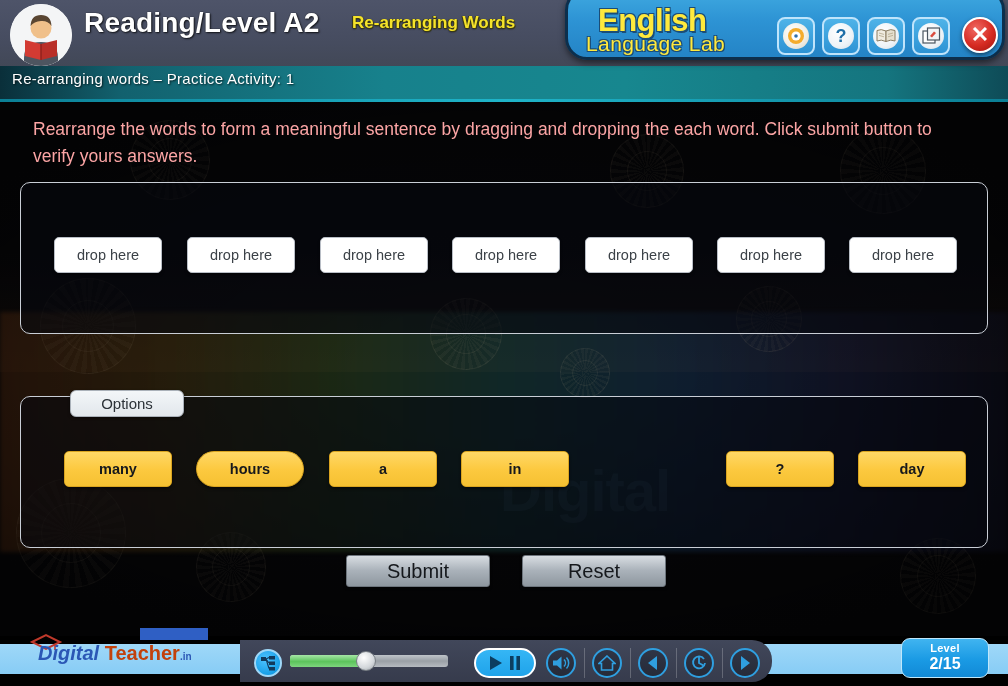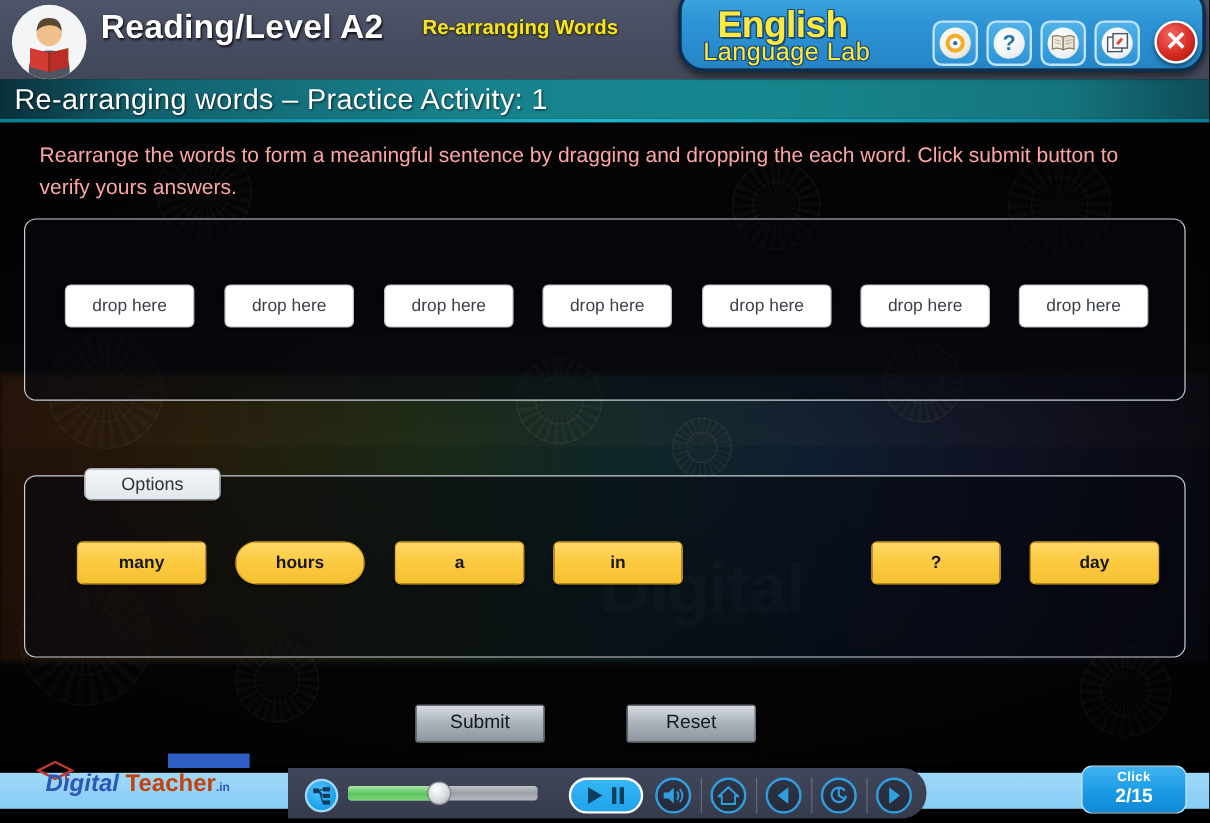--- a/index.html
+++ b/index.html
@@ -108,21 +108,21 @@
 
   
   .subbar {
     position: absolute; left: 0; top: 66px;
     width: 1008px; height: 33px;
     background: linear-gradient(90deg, #0a2f3a 0%, #12616e 12%, #17818c 38%, #17878f 62%, #15757f 88%, #0e4b57 100%);
     z-index: 15;
   }
   .subbar .txt {
     position: absolute; left: 12px; top: 4px;
-    font-size: 24px; color: #ffffff;
+    font-size: 15px; color: #ffffff;
     text-shadow: 1px 1px 2px rgba(0,0,0,.7);
     letter-spacing: 0.3px;
   }
   .subbar-edge {
     position: absolute; left: 0; top: 99px; width: 1008px; height: 3px;
     background: linear-gradient(90deg,#0b7f95 0%, #1fb4c9 50%, #0b7f95 100%);
     z-index: 15;
   }
 
   
@@ -223,27 +223,27 @@
     border: 1px solid #d9a420;
     border-radius: 5px;
     display:flex; align-items:center; justify-content:center;
     font-size: 14.5px; font-weight: bold; color: #16181c;
     box-shadow: 0 2px 3px rgba(0,0,0,.5);
     cursor: pointer;
   }
 
   
   .actbtn {
-    position: absolute; top: 485px;
-    width: 108px; height: 32px;
+    position: absolute; top: 453px;
+    width: 144px; height: 32px;
     background: linear-gradient(180deg, #d8dde2 0%, #aab2ba 48%, #8e979f 100%);
     border: 1px solid #6d757d;
     border-radius: 3px;
     display:flex; align-items:center; justify-content:center;
-    font-size: 16px; color: #15181c;
+    font-size: 20px; color: #15181c;
     cursor: pointer;
     box-shadow: 0 1px 3px rgba(0,0,0,.6);
   }
 
   
   .bottom {
     position: absolute; left: 0; top: 636px;
     width: 1008px; height: 50px;
     background: #000;
     z-index: 20;
@@ -517,17 +517,17 @@
     </div>
     <div class="divider" style="left:722px;"></div>
     <div class="cicon" style="left:730px;">
       <svg width="16" height="16" viewBox="0 0 16 16">
           <path d="M4 1 L13 8 L4 15 Z" fill="#2f9fe0"></path>
         </svg>
     </div>
   </div>
 
   <div class="pagebadge">
-    <div class="pl">Click</div>
+    <div class="pl">Level</div>
     <div class="pv">2/15</div>
   </div>
 
 </div>
 
 </body></html>

